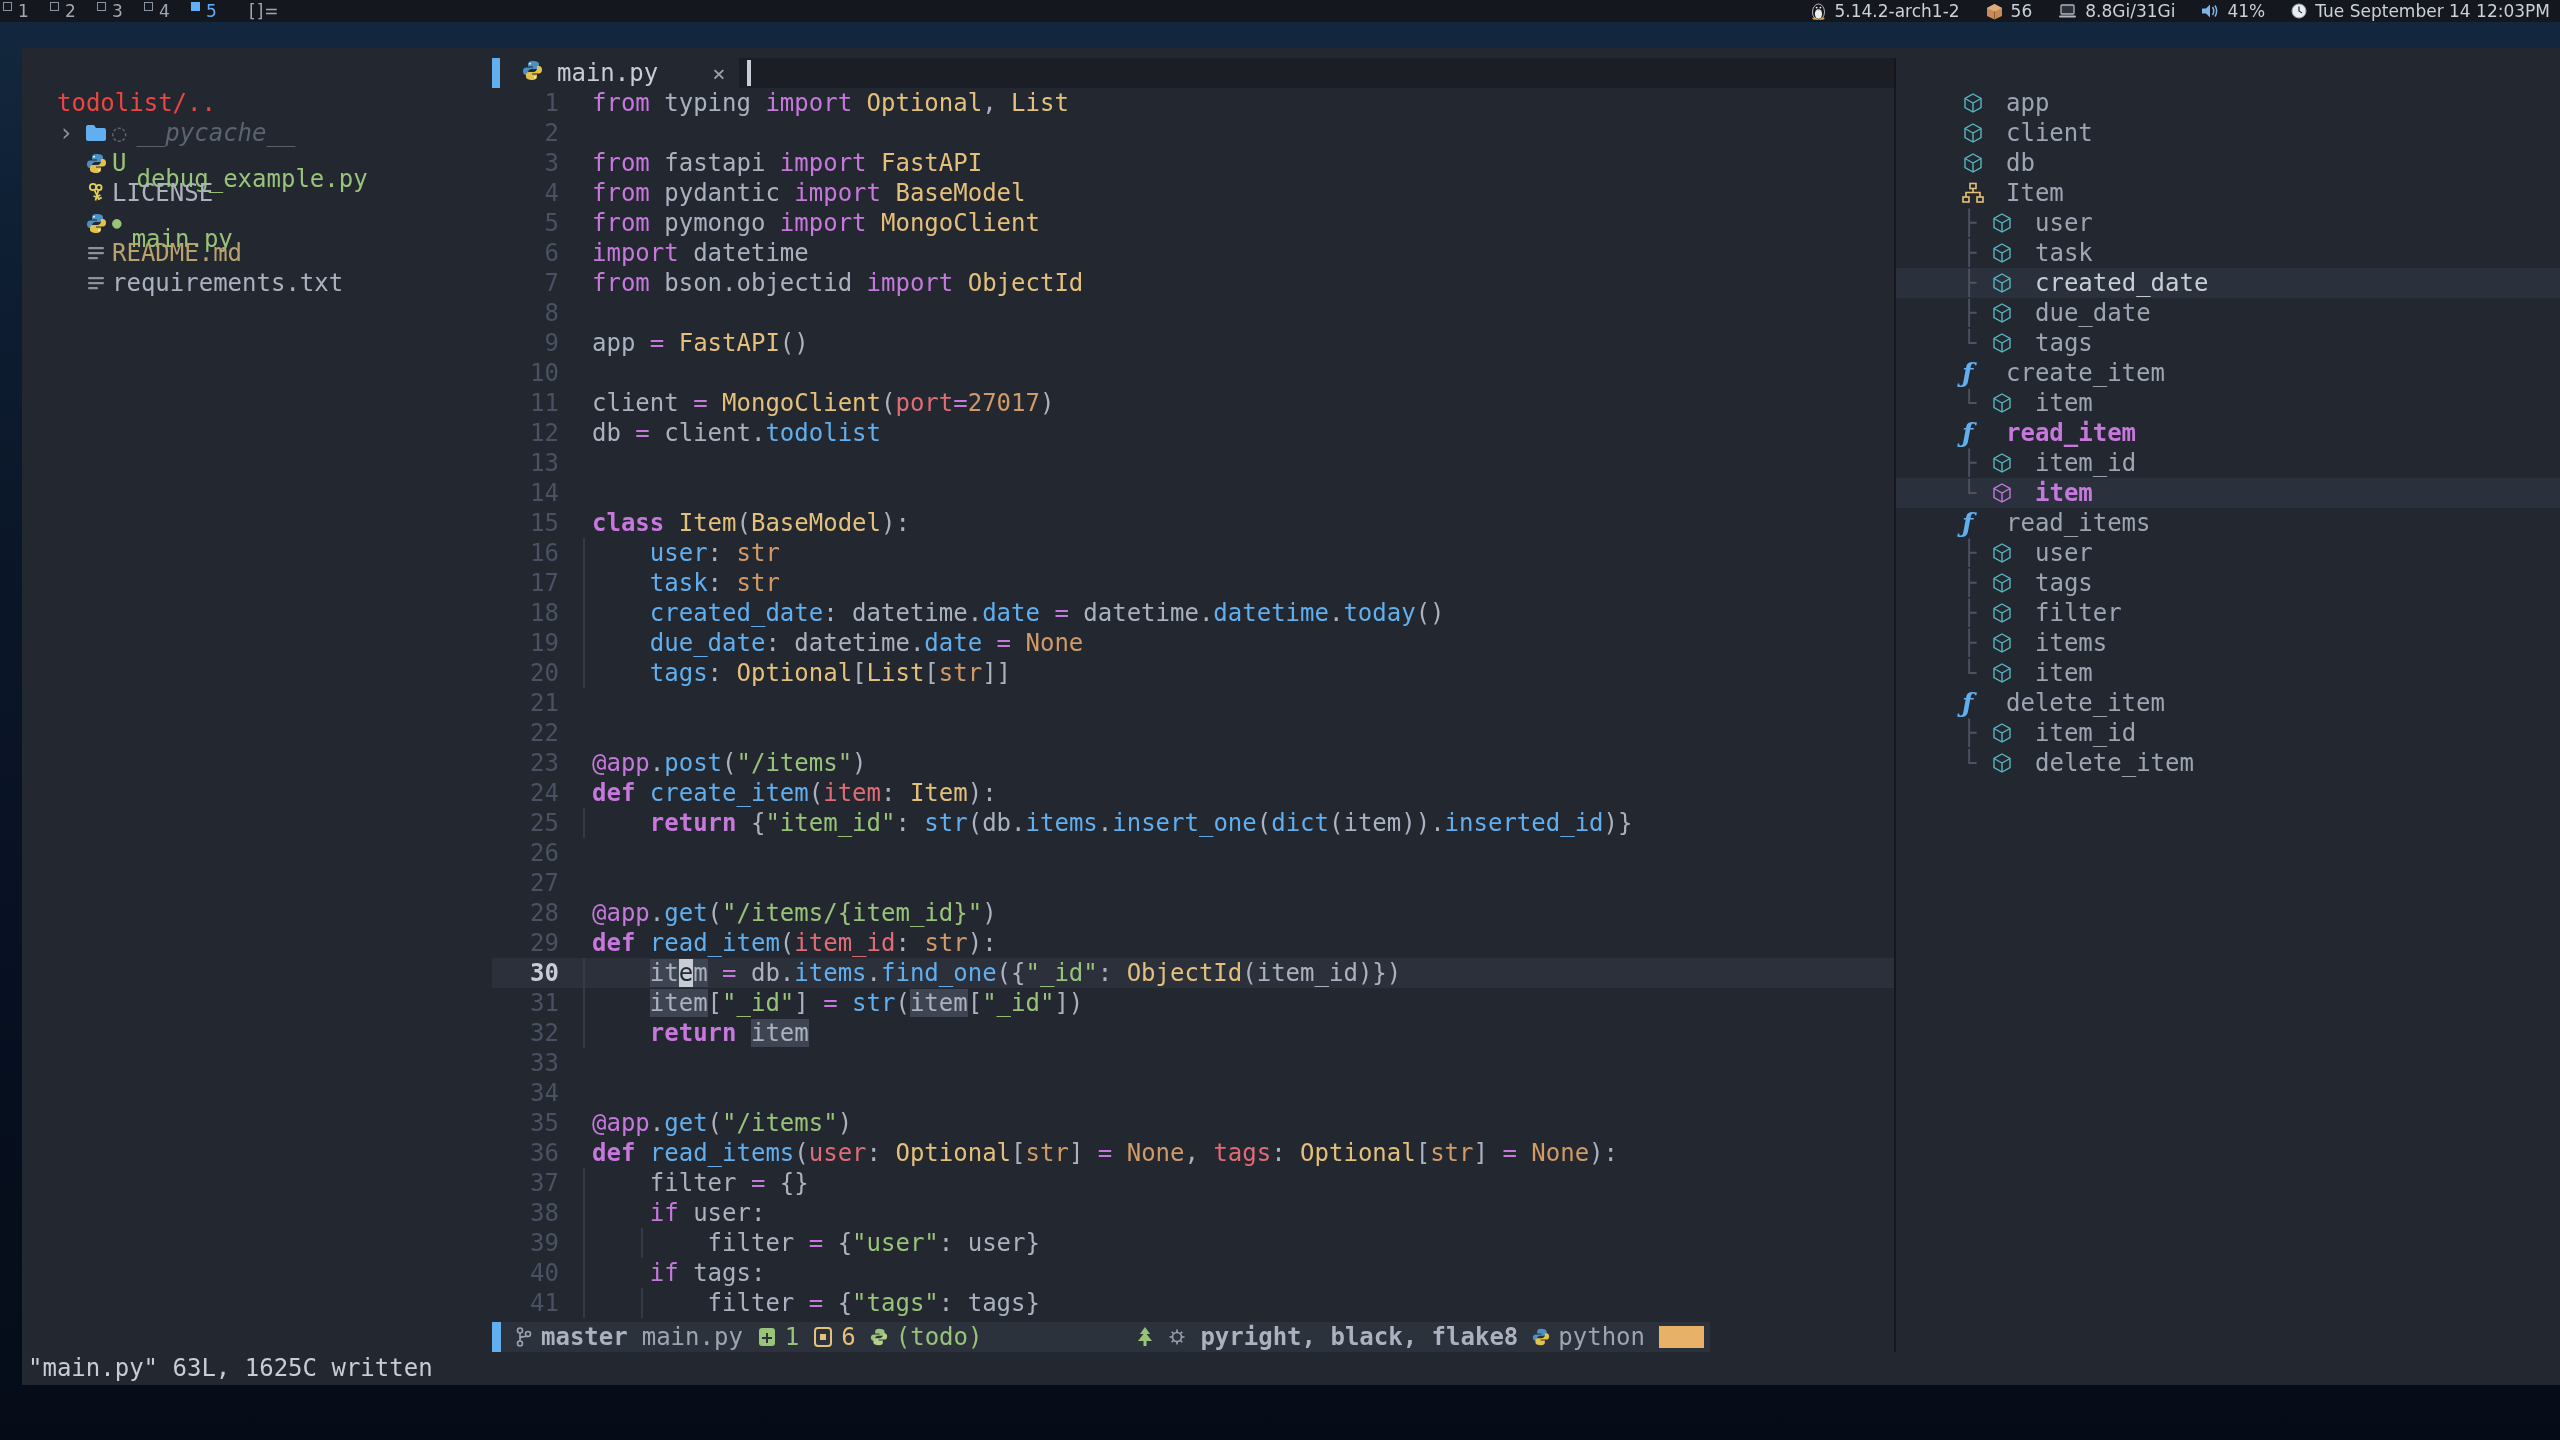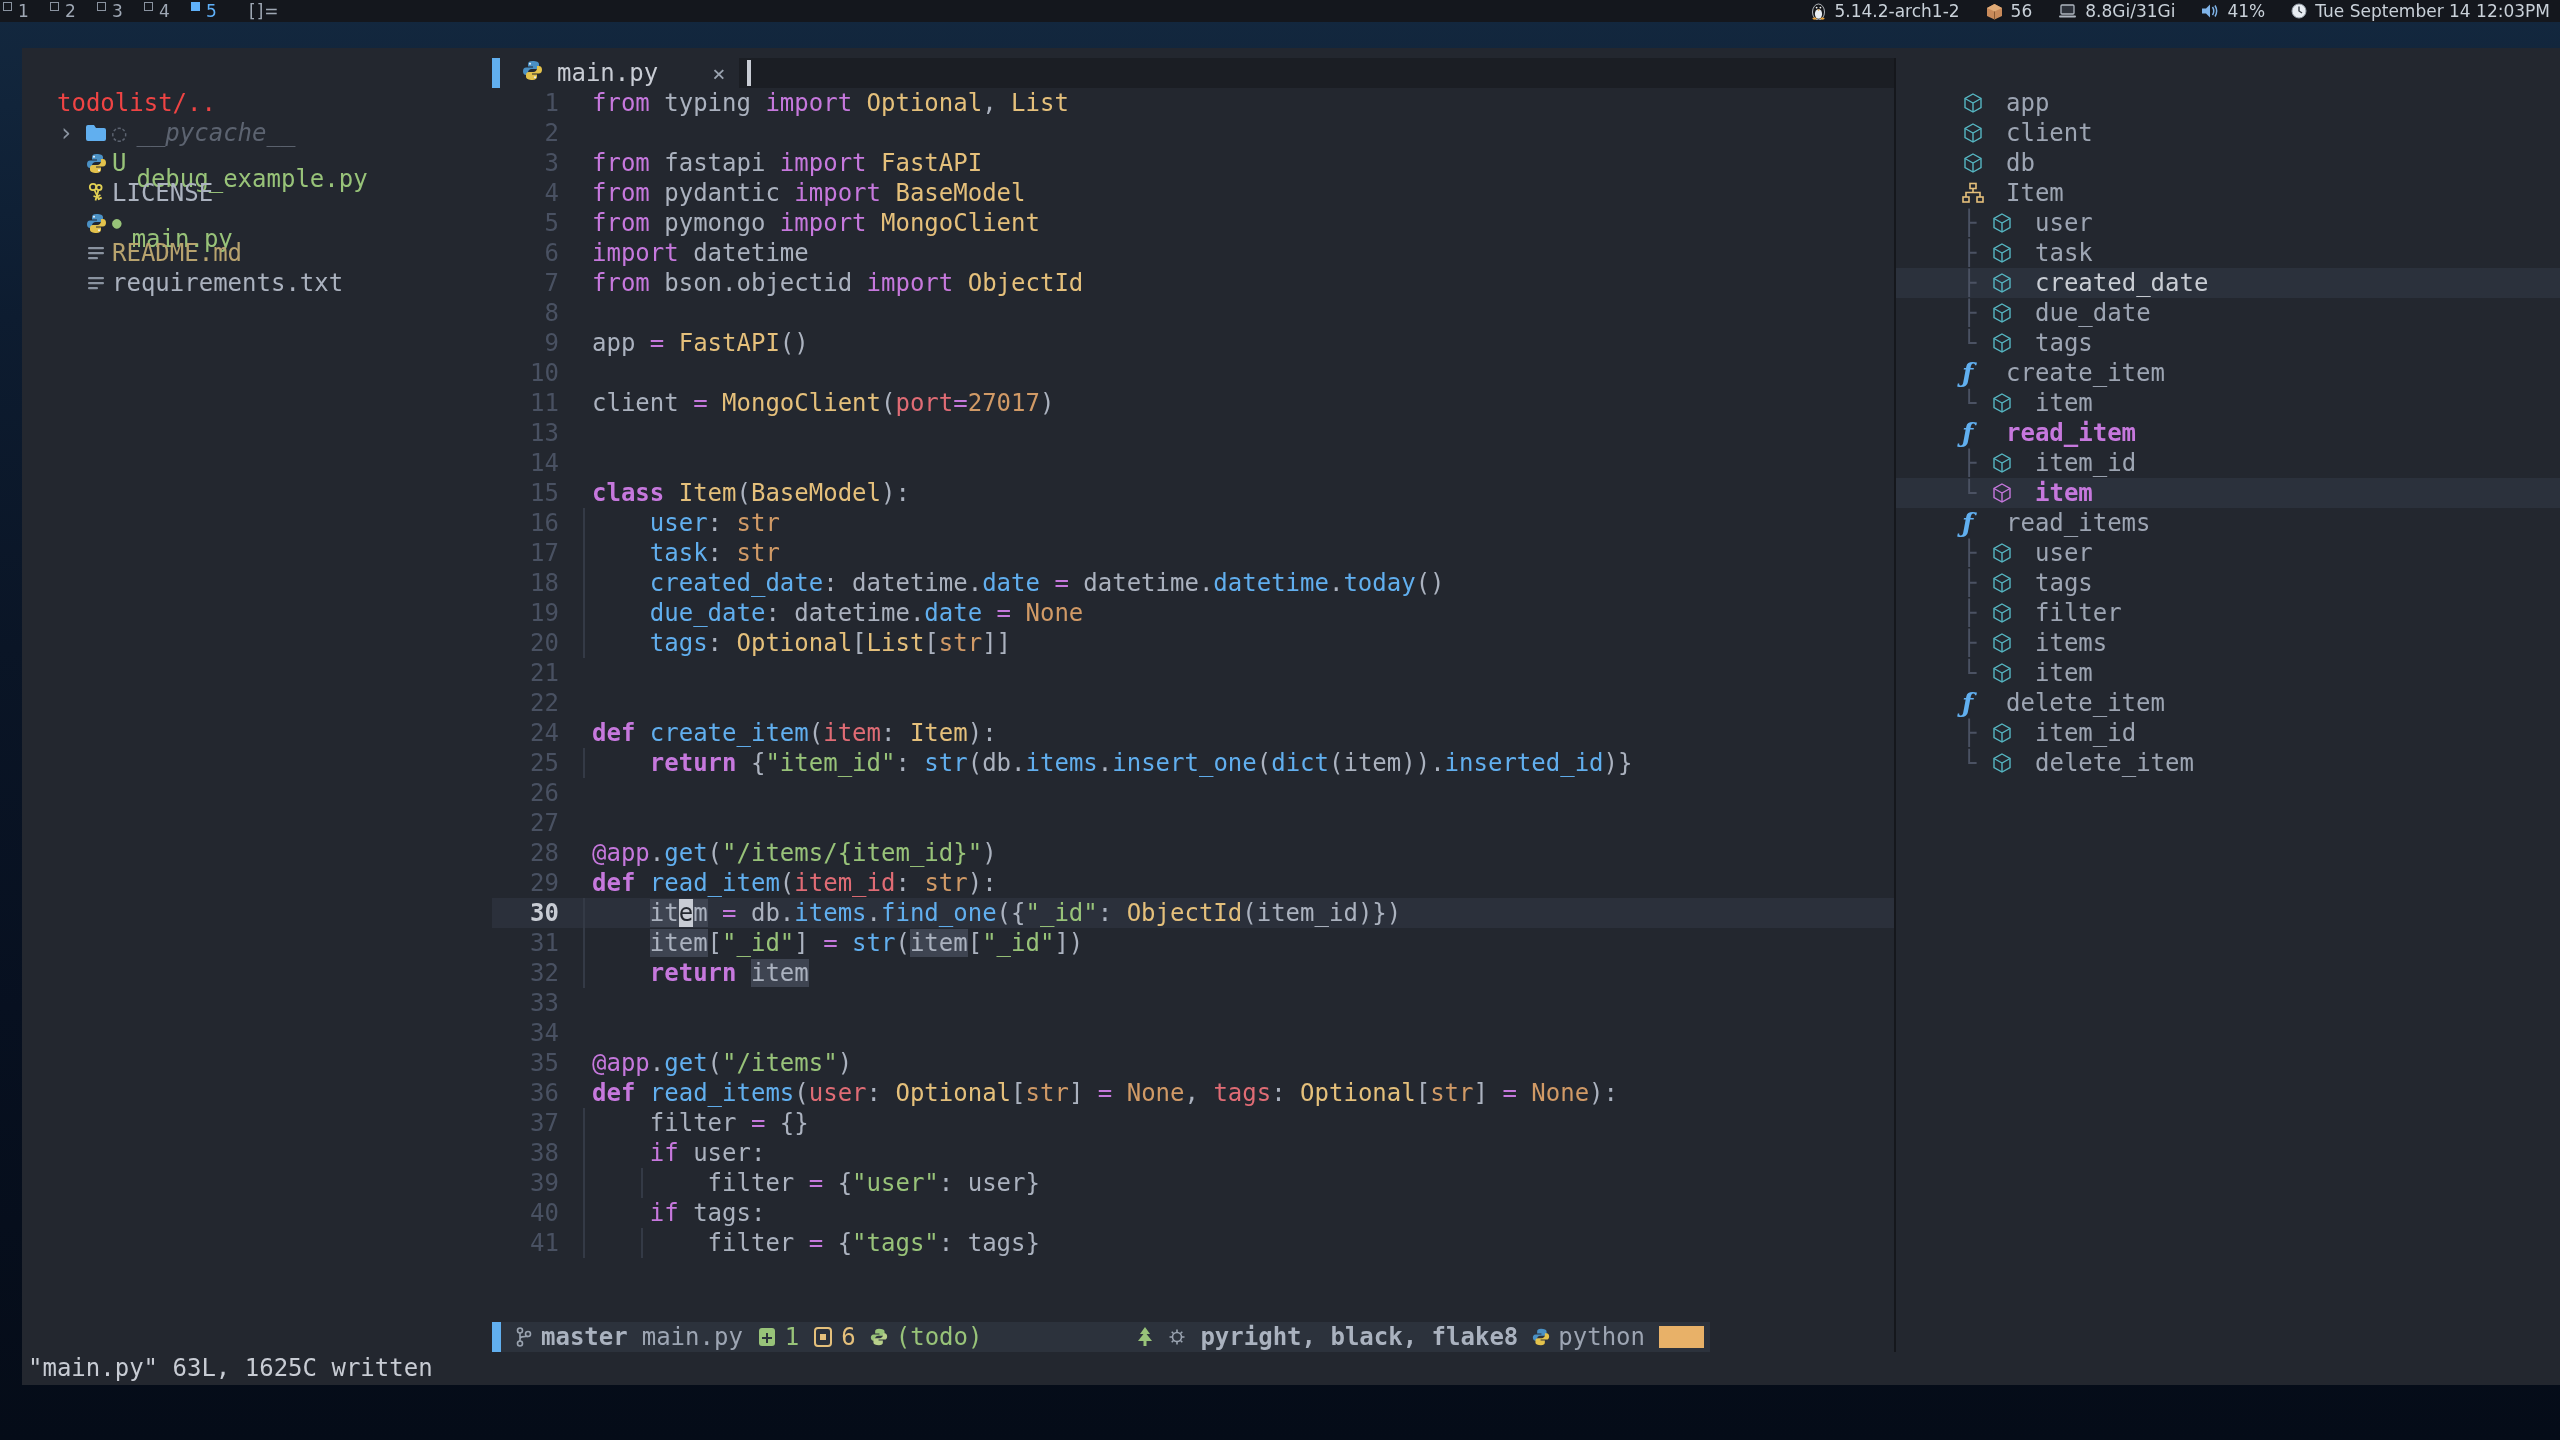--- a/index.html
+++ b/index.html
@@ -224,30 +224,32 @@
         <div class="cl"><span class="ln">2</span><span class="ct"></span></div>
         <div class="cl"><span class="ln">3</span><span class="ct"><span class="kw">from</span><span class="tx"> fastapi </span><span class="kw">import</span><span class="tx"> </span><span class="ty">FastAPI</span></span></div>
         <div class="cl"><span class="ln">4</span><span class="ct"><span class="kw">from</span><span class="tx"> pydantic </span><span class="kw">import</span><span class="tx"> </span><span class="ty">BaseModel</span></span></div>
         <div class="cl"><span class="ln">5</span><span class="ct"><span class="kw">from</span><span class="tx"> pymongo </span><span class="kw">import</span><span class="tx"> </span><span class="ty">MongoClient</span></span></div>
         <div class="cl"><span class="ln">6</span><span class="ct"><span class="kw">import</span><span class="tx"> datetime</span></span></div>
         <div class="cl"><span class="ln">7</span><span class="ct"><span class="kw">from</span><span class="tx"> bson.objectid </span><span class="kw">import</span><span class="tx"> </span><span class="ty">ObjectId</span></span></div>
         <div class="cl"><span class="ln">8</span><span class="ct"></span></div>
         <div class="cl"><span class="ln">9</span><span class="ct"><span class="tx">app </span><span class="kw">=</span><span class="tx"> </span><span class="ty">FastAPI</span><span class="tx">()</span></span></div>
         <div class="cl"><span class="ln">10</span><span class="ct"></span></div>
         <div class="cl"><span class="ln">11</span><span class="ct"><span class="tx">client </span><span class="kw">=</span><span class="tx"> </span><span class="ty">MongoClient</span><span class="tx">(</span><span class="pa">port</span><span class="kw">=</span><span class="nu">27017</span><span class="tx">)</span></span></div>
+        <div class="cl"><span class="ln">12</span><span class="ct"><span class="tx">db </span><span class="kw">=</span><span class="tx"> client.</span><span class="fn">todolist</span></span></div>
         <div class="cl"><span class="ln">13</span><span class="ct"></span></div>
         <div class="cl"><span class="ln">14</span><span class="ct"></span></div>
         <div class="cl"><span class="ln">15</span><span class="ct"><span class="kwb">class</span><span class="tx"> </span><span class="ty">Item</span><span class="tx">(</span><span class="ty">BaseModel</span><span class="tx">):</span></span></div>
         <div class="cl"><span class="ln">16</span><span class="guide" style="left:91px"></span><span class="ct"><span class="tx">    </span><span class="fn">user</span><span class="tx">: </span><span class="nu">str</span></span></div>
         <div class="cl"><span class="ln">17</span><span class="guide" style="left:91px"></span><span class="ct"><span class="tx">    </span><span class="fn">task</span><span class="tx">: </span><span class="nu">str</span></span></div>
         <div class="cl"><span class="ln">18</span><span class="guide" style="left:91px"></span><span class="ct"><span class="tx">    </span><span class="fn">created_date</span><span class="tx">: </span><span class="tx">datetime</span><span class="tx">.</span><span class="fn">date</span><span class="tx"> </span><span class="kw">=</span><span class="tx"> </span><span class="tx">datetime</span><span class="tx">.</span><span class="fn">datetime</span><span class="tx">.</span><span class="fn">today</span><span class="tx">()</span></span></div>
         <div class="cl"><span class="ln">19</span><span class="guide" style="left:91px"></span><span class="ct"><span class="tx">    </span><span class="fn">due_date</span><span class="tx">: </span><span class="tx">datetime</span><span class="tx">.</span><span class="fn">date</span><span class="tx"> </span><span class="kw">=</span><span class="tx"> </span><span class="nu">None</span></span></div>
         <div class="cl"><span class="ln">20</span><span class="guide" style="left:91px"></span><span class="ct"><span class="tx">    </span><span class="fn">tags</span><span class="tx">: </span><span class="ty">Optional</span><span class="tx">[</span><span class="ty">List</span><span class="tx">[</span><span class="nu">str</span><span class="tx">]]</span></span></div>
         <div class="cl"><span class="ln">21</span><span class="ct"></span></div>
         <div class="cl"><span class="ln">22</span><span class="ct"></span></div>
+        <div class="cl"><span class="ln">23</span><span class="ct"><span class="kw">@app</span><span class="tx">.</span><span class="fn">post</span><span class="tx">(</span><span class="st">"/items"</span><span class="tx">)</span></span></div>
         <div class="cl"><span class="ln">24</span><span class="ct"><span class="kwb">def</span><span class="tx"> </span><span class="fn">create_item</span><span class="tx">(</span><span class="pa">item</span><span class="tx">: </span><span class="ty">Item</span><span class="tx">):</span></span></div>
         <div class="cl"><span class="ln">25</span><span class="guide" style="left:91px"></span><span class="ct"><span class="tx">    </span><span class="kwb">return</span><span class="tx"> {</span><span class="st">"item_id"</span><span class="tx">: </span><span class="fn">str</span><span class="tx">(</span><span class="tx">db.</span><span class="fn">items</span><span class="tx">.</span><span class="fn">insert_one</span><span class="tx">(</span><span class="fn">dict</span><span class="tx">(</span><span class="tx">item</span><span class="tx">)).</span><span class="fn">inserted_id</span><span class="tx">)}</span></span></div>
         <div class="cl"><span class="ln">26</span><span class="ct"></span></div>
         <div class="cl"><span class="ln">27</span><span class="ct"></span></div>
         <div class="cl"><span class="ln">28</span><span class="ct"><span class="kw">@app</span><span class="tx">.</span><span class="fn">get</span><span class="tx">(</span><span class="st">"/items/{item_id}"</span><span class="tx">)</span></span></div>
         <div class="cl"><span class="ln">29</span><span class="ct"><span class="kwb">def</span><span class="tx"> </span><span class="fn">read_item</span><span class="tx">(</span><span class="pa">item_id</span><span class="tx">: </span><span class="nu">str</span><span class="tx">):</span></span></div>
         <div class="cl cursorline"><span class="ln">30</span><span class="guide" style="left:91px"></span><span class="ct"><span class="tx">    </span><span class="hl">it</span><span class="cur">e</span><span class="hl">m</span><span class="tx"> </span><span class="kw">=</span><span class="tx"> db.</span><span class="fn">items</span><span class="tx">.</span><span class="fn">find_one</span><span class="tx">({</span><span class="st">"_id"</span><span class="tx">: </span><span class="ty">ObjectId</span><span class="tx">(</span><span class="tx">item_id</span><span class="tx">)})</span></span></div>
         <div class="cl"><span class="ln">31</span><span class="guide" style="left:91px"></span><span class="ct"><span class="tx">    </span><span class="hl">item</span><span class="tx">[</span><span class="st">"_id"</span><span class="tx">] </span><span class="kw">=</span><span class="tx"> </span><span class="fn">str</span><span class="tx">(</span><span class="hl">item</span><span class="tx">[</span><span class="st">"_id"</span><span class="tx">])</span></span></div>
         <div class="cl"><span class="ln">32</span><span class="guide" style="left:91px"></span><span class="ct"><span class="tx">    </span><span class="kwb">return</span><span class="tx"> </span><span class="hl">item</span></span></div>
         <div class="cl"><span class="ln">33</span><span class="ct"></span></div>

